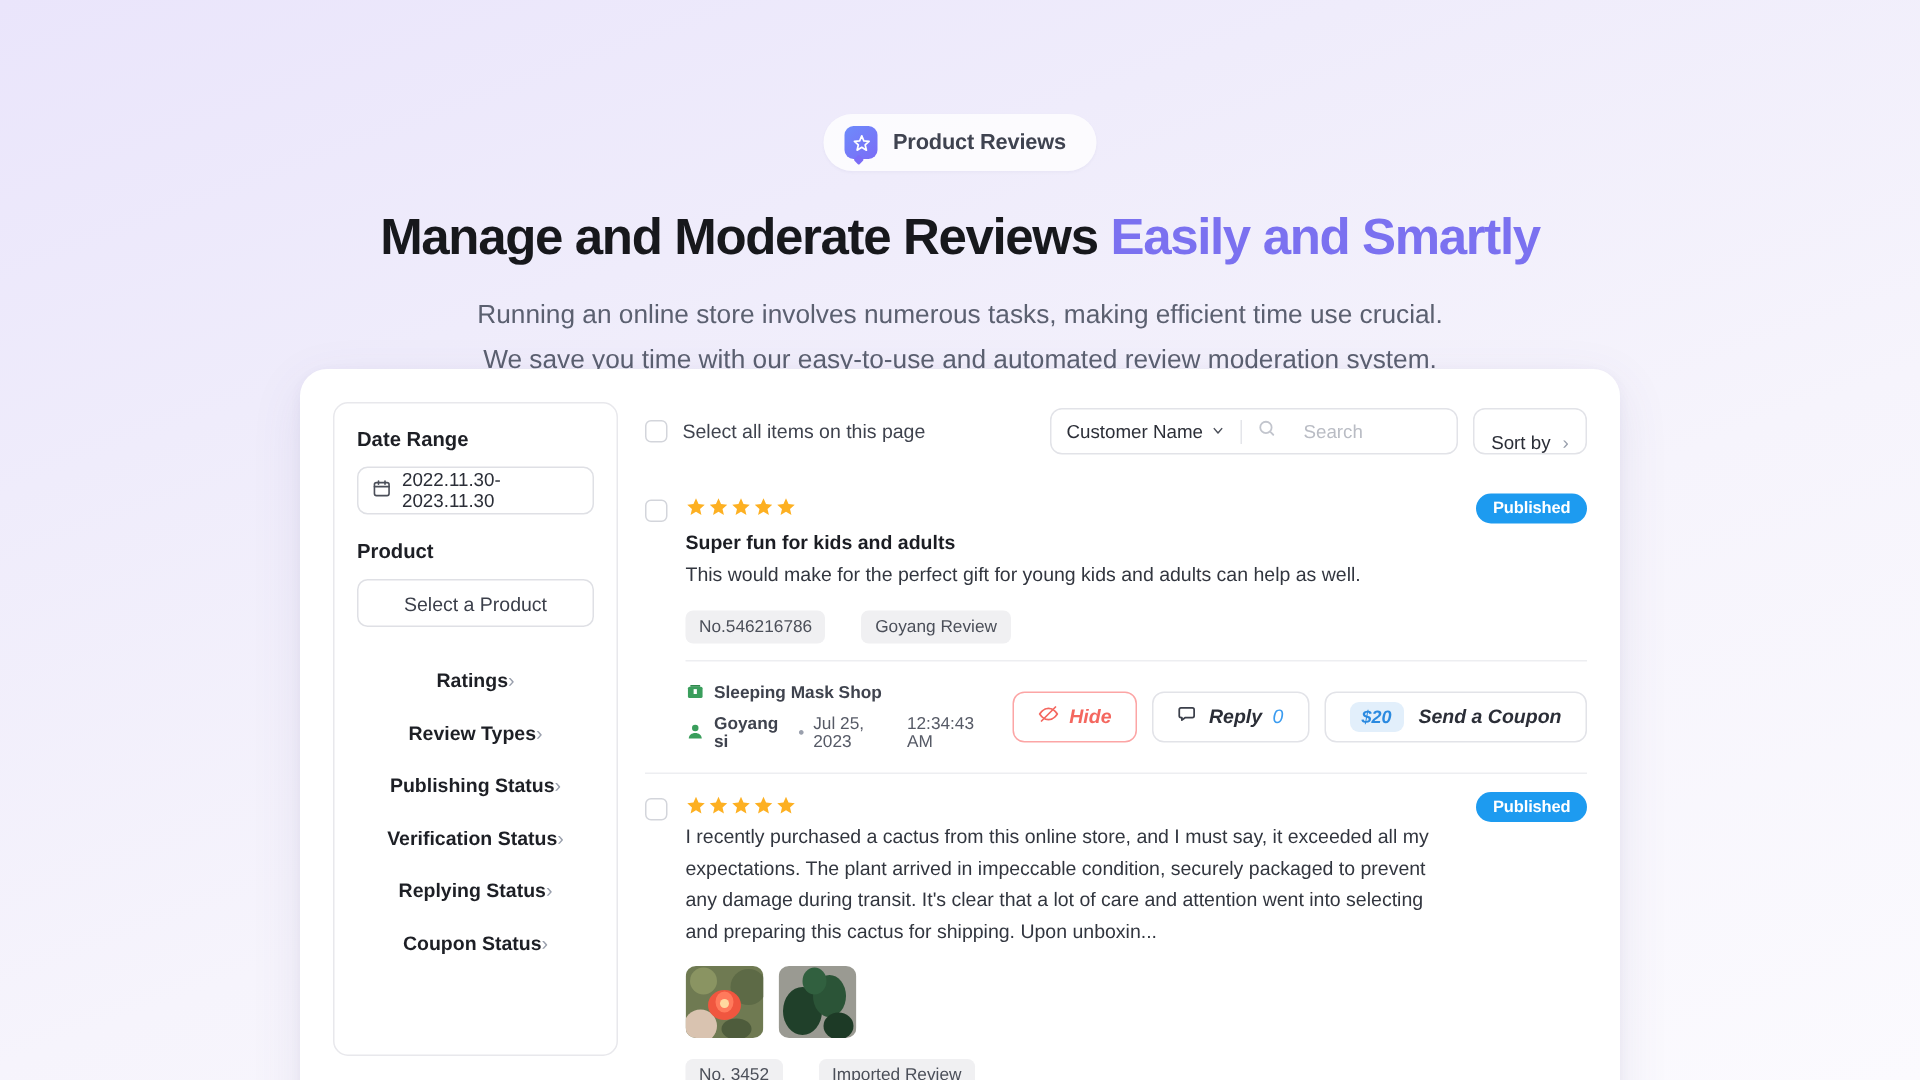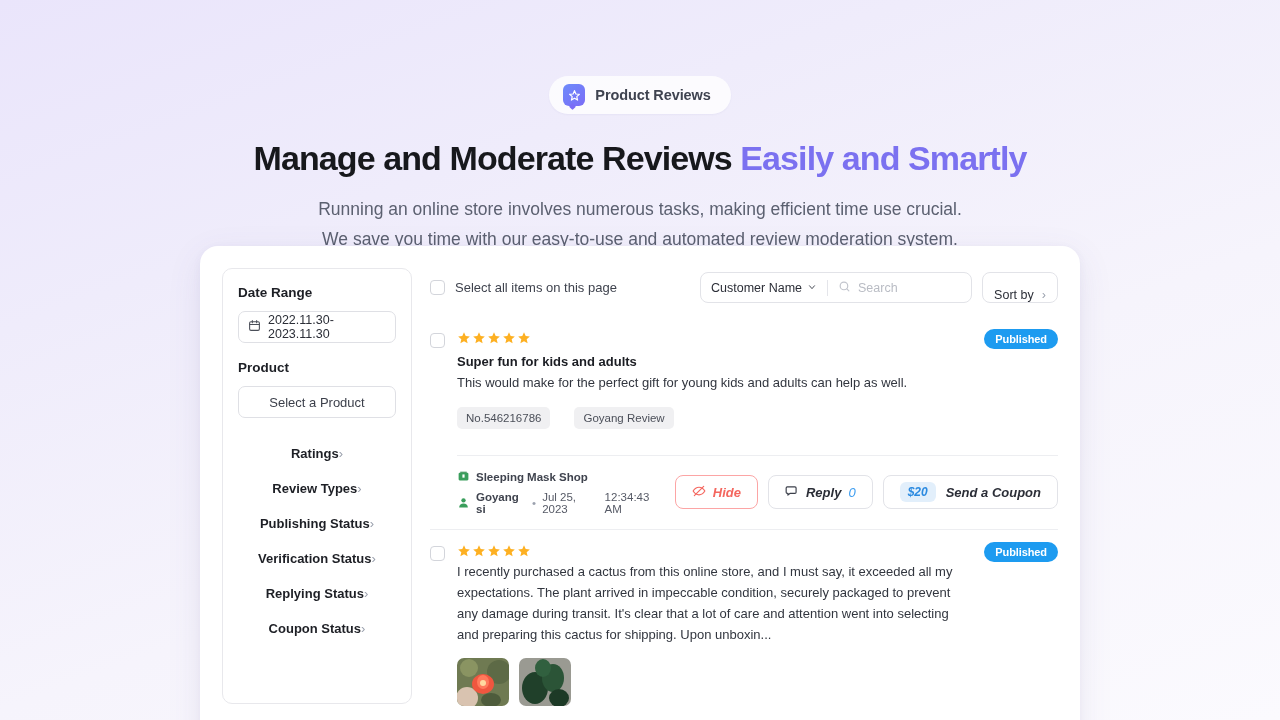--- a/index.html
+++ b/index.html
@@ -106,21 +106,21 @@
   .searchbar {
     width: 272px; height: 31px;
     border: 1px solid #e2e3e8; border-radius: 8px;
     display: flex; align-items: center; background: #fff;
   }
   .sb-select {
     display: flex; align-items: center; gap: 5px;
     padding: 0 10px; font-size: 12.5px; color: #2b2e37; white-space: nowrap;
   }
   .sb-divider { width: 1px; height: 16px; background: #e4e5ea; }
-  .sb-search { display: flex; align-items: center; gap: 7px; padding: 0 10px; flex: 1; }
+  .sb-search { display: flex; align-items: center; gap: 18px; padding: 0 10px; flex: 1; }
   .sb-search svg { width: 13px; height: 13px; flex: none; }
   .sb-ph { font-size: 12.5px; color: #b9bcc4; }
   .sortby {
     height: 31px; min-width: 76px;
     border: 1px solid #e2e3e8; border-radius: 8px;
     display: flex; align-items: flex-end; justify-content: center; gap: 8px;
     padding: 0 11px; font-size: 12.5px; color: #2b2e37; background: #fff;
   }
   .sortby .chev { color: #9aa0ad; }
 
@@ -149,21 +149,21 @@
   .thumb { width: 52px; height: 48px; border-radius: 7px; overflow: hidden; }
   .tags { display: flex; gap: 24px; margin-top: 14px; }
   .tag {
     background: #f0f0f2; color: #4b4f59;
     font-size: 11.5px; padding: 5px 9px; border-radius: 5px; white-space: nowrap;
   }
 
   .rev-foot {
     display: flex; align-items: center; justify-content: space-between;
     gap: 12px; padding: 13px 0 14px; margin-left: 27px;
-    border-top: 1px solid #edeef1; margin-top: 26px;
+    border-top: 1px solid #edeef1; margin-top: 11px;
   }
   .meta { min-width: 0; }
   .meta-line { display: flex; align-items: center; gap: 6px; font-size: 11.5px; color: #3f434e; font-weight: 700; }
   .meta-line + .meta-line { margin-top: 7px; }
   .meta-line svg { width: 13px; height: 13px; flex: none; }
   .meta-sub { font-weight: 400; color: #565a66; }
   .dot-sep { color: #9aa0ad; font-weight: 400; }
 
   .actions { display: flex; align-items: center; gap: 10px; flex: none; font-style: italic; }
   .btn {

